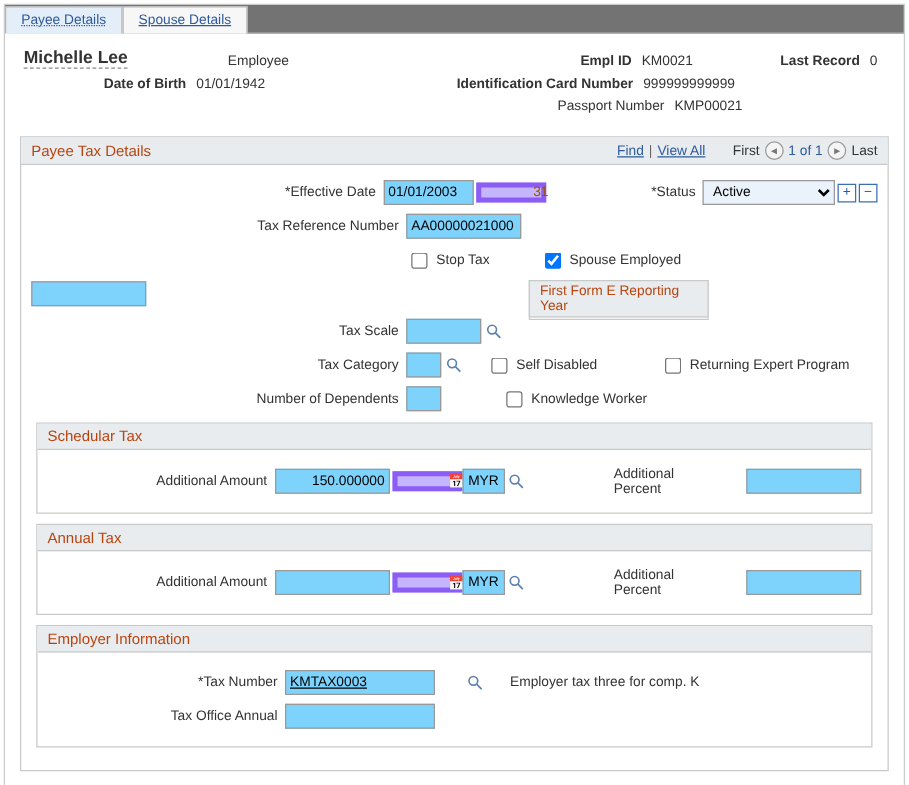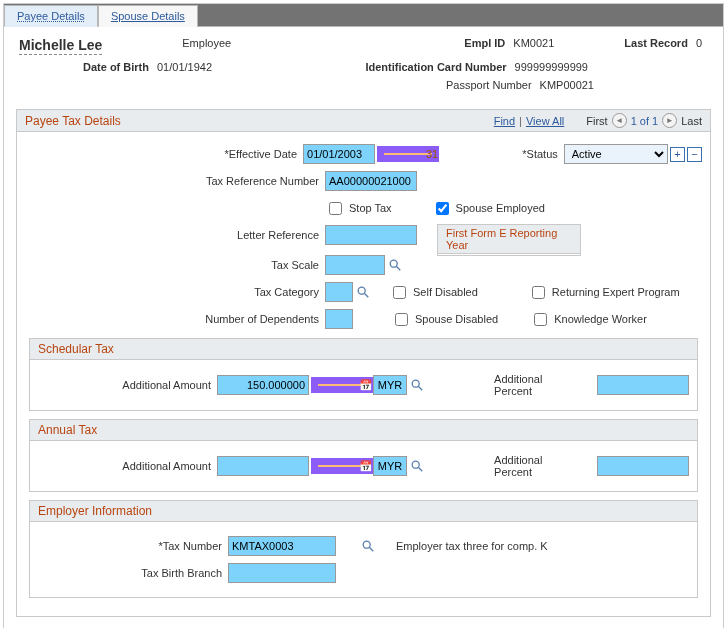--- a/index.html
+++ b/index.html
@@ -27,21 +27,21 @@
   }
   .tab.active {
     background:#e4eef9;
     font-weight:normal;
     border-bottom:1px solid #e4eef9;
     text-decoration: underline dotted;
   }
   .tab:not(.active) { text-decoration: underline; }
   
   .hdr { padding:10px 15px 6px 15px; }
-  .row { display:flex; align-items:flex-start; margin-bottom:6px; }
+  .row { display:flex; align-items:flex-end; margin-bottom:6px; }
   .name { font-size:14px; font-weight:bold; color:#333; border-bottom:1px dashed #888; padding-bottom:1px; margin-right:80px;}
   .hdr-lbl { color:#333; }
   .hdr-val { color:#333; margin-left:8px; }
   .flex-gap { flex:1; }
   
   .section {
     margin: 6px 12px;
     border:1px solid #c9c9c9;
   }
   .section-header {
@@ -73,28 +73,28 @@
   input[type=text], select {
     font-family:inherit; font-size:11px;
     border:1px solid #999; height:20px; padding:1px 3px;
     background:#7dd3fc;
   }
   .w-date { width:72px; text-align:left; }
   .w-med { width:92px; }
   .w-sm  { width:60px; }
   .w-tiny{ width:28px; }
   .w-cur { width:34px; text-align:center; }
-  .w-long{ width:108px; }
+  .w-long{ width:120px;text-decoration:underline; }
   select.status { width:112px; background:#eaf2fb; }
   .icon-cal, .icon-lookup {
     width:16px; height:16px;
     display:inline-flex; align-items:center; justify-content:center;
     cursor:pointer; margin-left:2px; font-size:11px;
   }
-  .icon-cal { border:7px solid #8b5cf6; background:#fdba74; color:#9c5200;padding-left:48px; }
+  .icon-cal { border:4px solid #8b5cf6; background:#c4b5fd; color:#9c5200;padding-left:48px; }
   .icon-lookup { color:#5a7fae; }
   .icon-lookup svg { width:14px; height:14px; }
   .chk { display:inline-flex; align-items:center; gap:4px; margin-right:22px; }
   .chk input { width:13px; height:13px; }
   .group-box {
     border:1px solid #c9c9c9;
     position:relative;
     padding:4px 60px 14px 60px;
     margin-left:20px;
   }
@@ -205,21 +205,20 @@
         <span style="width:18px"></span>
         <label class="chk">
           <input type="checkbox" checked="" style="">
             <span>Spouse Employed</span>
         </label>
       </div>
 
       <div class="form-row" style="align-items:flex-start">
         <div style="display:flex;flex-direction:column">
           <div class="form-row" style="margin:0 0 8px 0">
-            <span class="lbl" style="width:300px">Letter Reference</span>
             <input type="text" class="w-med" style="">
           </div>
           <div class="form-row" style="margin:0">
             <span class="lbl" style="width:300px">Tax Scale</span>
             <input type="text" class="w-sm" style="">
             <span class="icon-lookup">
                 <svg viewBox="0 0 16 16">
                   <circle cx="6.5" cy="6.5" r="4" fill="none" stroke="#5a7fae" stroke-width="1.5"></circle>
                   <line x1="9.5" y1="9.5" x2="14" y2="14" stroke="#5a7fae" stroke-width="1.5"></line>
                 </svg>
@@ -250,24 +249,20 @@
         <label class="chk">
           <input type="checkbox" style="">
             <span>Returning Expert Program</span>
         </label>
       </div>
 
       <div class="form-row">
         <span class="lbl" style="width:300px">Number of Dependents</span>
         <input type="text" class="w-tiny" style="">
         <span style="width:38px"></span>
-        <label class="chk">
-          <input type="checkbox" style="">
-            <span>Spouse Disabled</span>
-        </label>
         <span style="width:10px"></span>
         <label class="chk">
           <input type="checkbox" style="">
             <span>Knowledge Worker</span>
         </label>
       </div>
 
       <div class="subsection">
         <div class="sub-header">Schedular Tax</div>
         <div class="sub-body">
@@ -321,21 +316,21 @@
             <span style="width:22px"></span>
             <span class="icon-lookup">
                 <svg viewBox="0 0 16 16">
                   <circle cx="6.5" cy="6.5" r="4" fill="none" stroke="#5a7fae" stroke-width="1.5"></circle>
                   <line x1="9.5" y1="9.5" x2="14" y2="14" stroke="#5a7fae" stroke-width="1.5"></line>
                 </svg>
               </span>
             <span class="desc">Employer tax three for comp. K</span>
           </div>
           <div class="form-row">
-            <span class="lbl">Tax Birth Branch</span>
+            <span class="lbl">Tax Office Annual</span>
             <input type="text" class="w-long" value="" style="">
           </div>
         </div>
       </div>
 
     </div>
   </div>
 </div>
 
 </body></html>

